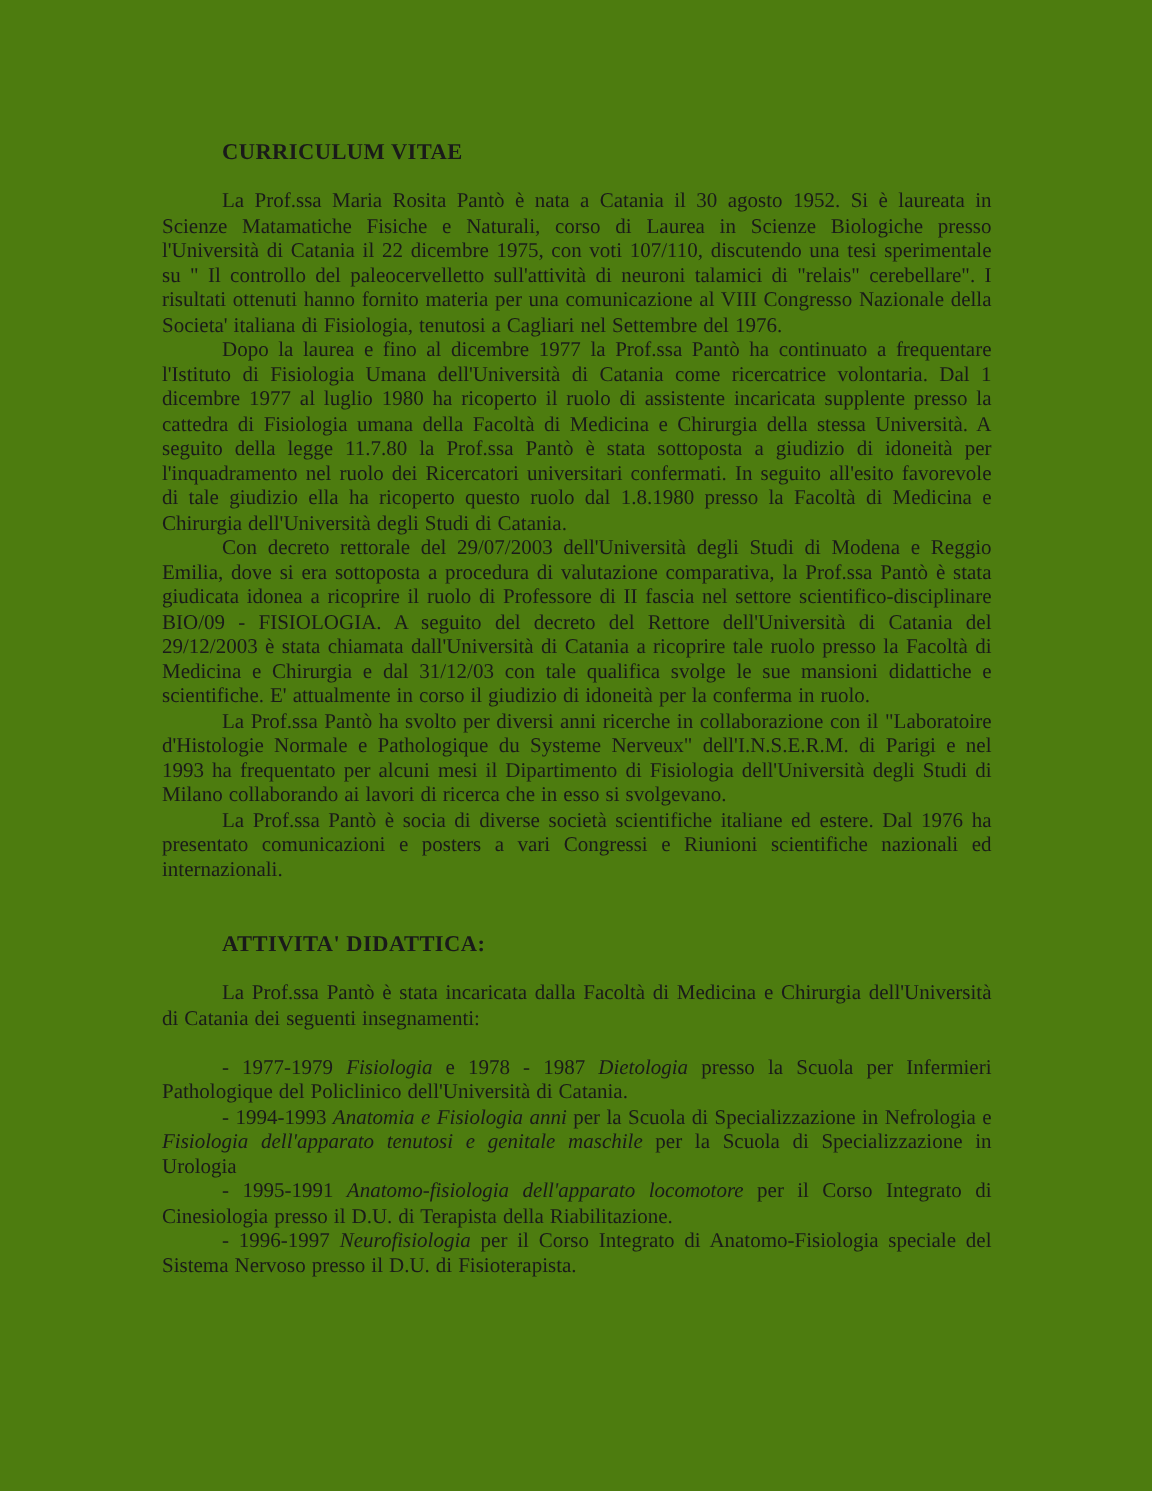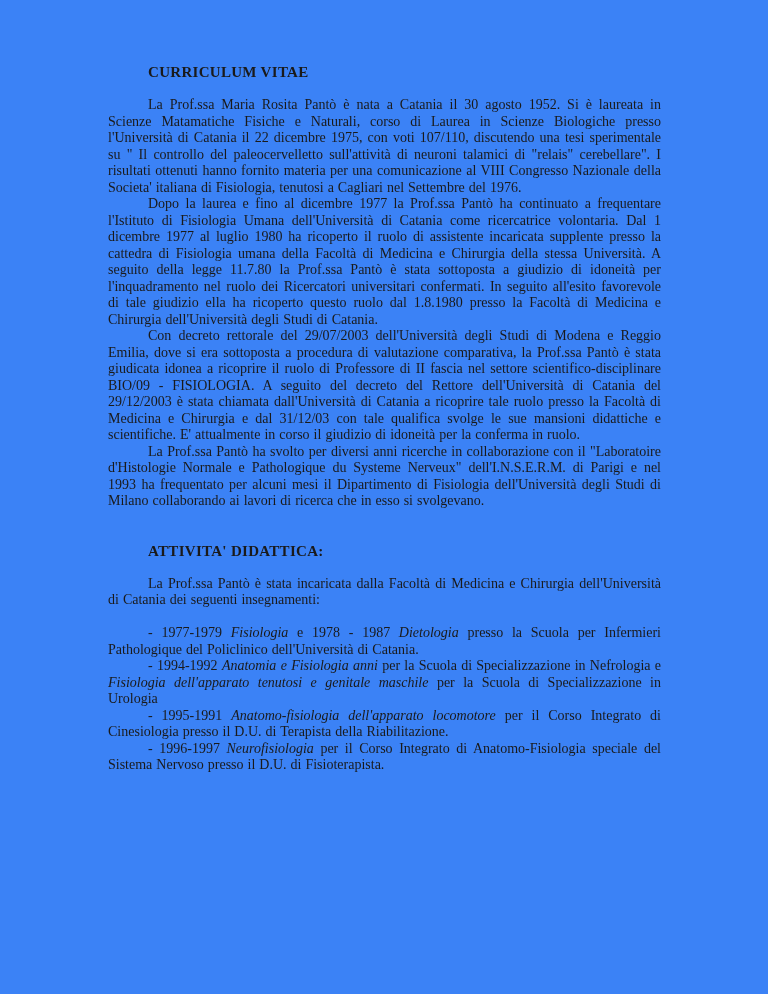--- a/index.html
+++ b/index.html
@@ -10,22 +10,22 @@
   body {
     width: 768px;
     height: 994px;
     font-family: "Liberation Serif", "DejaVu Serif", serif;
     color: #1a1a1a;
   }
   .page {
     box-sizing: border-box;
     width: 768px;
     height: 994px;
-    padding: 64px 107px 10px 108px;
-    background: #3b82f6;
+    padding: 94px 107px 10px 108px;
+    background: #4d7c0f;
     overflow: hidden;
   }
   .title, .heading {
     font-size: 15px;
     font-weight: bold;
     line-height: 16.5px;
     margin-left: 40px;
     letter-spacing: 0.3px;
     white-space: nowrap;
   }
@@ -48,24 +48,25 @@
 <body>
 
 <div class="page">
   <div id="doc-body">
       <div class="title">CURRICULUM VITAE</div>
       <div class="spacer"></div>
       <div class="para"><span>La Prof.ssa Maria Rosita Pantò è nata a Catania il 30 agosto 1952. Si è laureata in Scienze Matamatiche Fisiche e Naturali, corso di Laurea in Scienze Biologiche presso l'Università di Catania il 22 dicembre 1975, con voti 107/110, discutendo una tesi sperimentale su " Il controllo del paleocervelletto sull'attività di neuroni talamici di "relais" cerebellare". I risultati ottenuti hanno fornito materia per una comunicazione al VIII Congresso Nazionale della Societa' italiana di Fisiologia, tenutosi a Cagliari nel Settembre del 1976.</span></div>
       <div class="para"><span>Dopo la laurea e fino al dicembre 1977 la Prof.ssa Pantò ha continuato a frequentare l'Istituto di Fisiologia Umana dell'Università di Catania come ricercatrice volontaria. Dal 1 dicembre 1977 al luglio 1980 ha ricoperto il ruolo di assistente incaricata supplente presso la cattedra di Fisiologia umana della Facoltà di Medicina e Chirurgia della stessa Università. A seguito della legge 11.7.80 la Prof.ssa Pantò è stata sottoposta a giudizio di idoneità per l'inquadramento nel ruolo dei Ricercatori universitari confermati. In seguito all'esito favorevole di tale giudizio ella ha ricoperto questo ruolo dal 1.8.1980 presso la Facoltà di Medicina e Chirurgia dell'Università degli Studi di Catania.</span></div>
       <div class="para"><span>Con decreto rettorale del 29/07/2003 dell'Università degli Studi di Modena e Reggio Emilia, dove si era sottoposta a procedura di valutazione comparativa, la Prof.ssa Pantò è stata giudicata idonea a ricoprire il ruolo di Professore di II fascia nel settore scientifico-disciplinare BIO/09 - FISIOLOGIA. A seguito del decreto del Rettore dell'Università di Catania del 29/12/2003 è stata chiamata dall'Università di Catania a ricoprire tale ruolo presso la Facoltà di Medicina e Chirurgia e dal 31/12/03 con tale qualifica svolge le sue mansioni didattiche e scientifiche. E' attualmente in corso il giudizio di idoneità per la conferma in ruolo.</span></div>
       <div class="para"><span>La Prof.ssa Pantò ha svolto per diversi anni ricerche in collaborazione con il "Laboratoire d'Histologie Normale e Pathologique du Systeme Nerveux" dell'I.N.S.E.R.M. di Parigi e nel 1993 ha frequentato per alcuni mesi il Dipartimento di Fisiologia dell'Università degli Studi di Milano collaborando ai lavori di ricerca che in esso si svolgevano.</span></div>
+      <div class="para"><span>La Prof.ssa Pantò è socia di diverse società scientifiche italiane ed estere. Dal 1976 ha presentato comunicazioni e posters a vari Congressi e Riunioni scientifiche nazionali ed internazionali.</span></div>
       <div class="spacer"></div>
       <div class="spacer"></div>
       <div class="heading">ATTIVITA' DIDATTICA:</div>
       <div class="spacer"></div>
       <div class="para"><span>La Prof.ssa Pantò è stata incaricata dalla Facoltà di Medicina e Chirurgia dell'Università di Catania dei seguenti insegnamenti:</span></div>
       <div class="spacer"></div>
       <div class="item"><span>- 1977-1979 </span><span class="it">Fisiologia</span><span> e 1978 - 1987 </span><span class="it">Dietologia</span><span> presso la Scuola per Infermieri Pathologique del Policlinico dell'Università di Catania.</span></div>
-      <div class="item"><span>- 1994-1992 </span><span class="it">Anatomia e Fisiologia anni</span><span> per la Scuola di Specializzazione in Nefrologia e </span><span class="it">Fisiologia dell'apparato tenutosi e genitale maschile</span><span> per la Scuola di Specializzazione in Urologia</span></div>
+      <div class="item"><span>- 1994-1993 </span><span class="it">Anatomia e Fisiologia anni</span><span> per la Scuola di Specializzazione in Nefrologia e </span><span class="it">Fisiologia dell'apparato tenutosi e genitale maschile</span><span> per la Scuola di Specializzazione in Urologia</span></div>
       <div class="item"><span>- 1995-1991 </span><span class="it">Anatomo-fisiologia dell'apparato locomotore</span><span> per il Corso Integrato di Cinesiologia presso il D.U. di Terapista della Riabilitazione.</span></div>
       <div class="item"><span>- 1996-1997 </span><span class="it">Neurofisiologia</span><span> per il Corso Integrato di Anatomo-Fisiologia speciale del Sistema Nervoso presso il D.U. di Fisioterapista.</span></div>
     </div>
 </div>
 
 </body></html>

